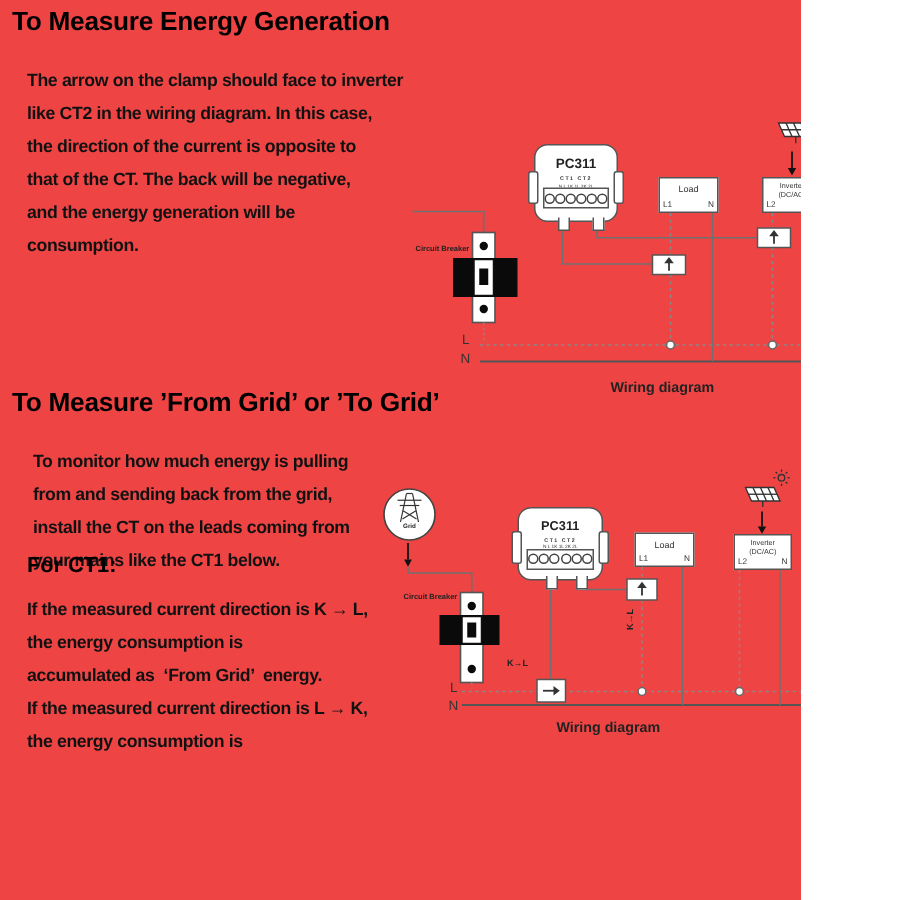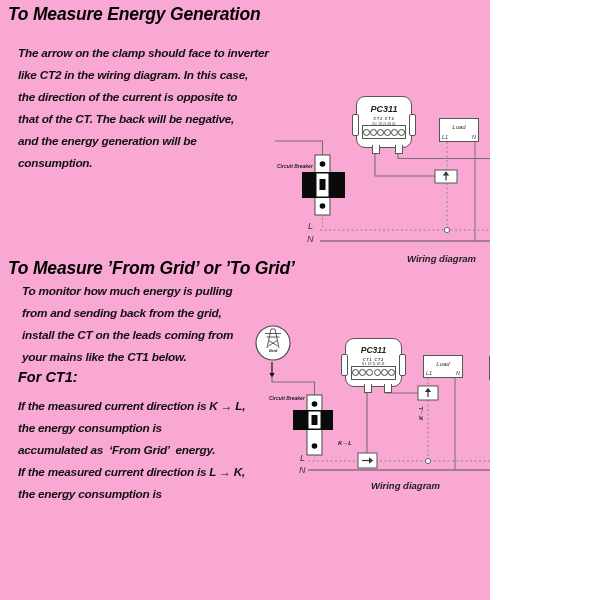--- a/index.html
+++ b/index.html
@@ -1,18 +1,18 @@
 <!DOCTYPE html>
 <html><head>
 <meta charset="utf-8">
 <style>
   html,body { margin:0; padding:0; background:#fff; }
   .page {
-    position:relative; width:490px; height:600px; background:#f9a8d4;
-    font-family:"Liberation Sans", sans-serif; color:#1a1a1a; overflow:hidden;font-style:italic;
+    position:relative; width:534px; height:600px; background:#ef4444;
+    font-family:"Liberation Sans", sans-serif; color:#1a1a1a; overflow:hidden;
   }
   .abs { position:absolute; }
   .h1 { font-weight:bold; font-size:17.5px; color:#000; letter-spacing:-0.2px; white-space:pre; }
   .para { font-size:11.8px; font-weight:bold; letter-spacing:-0.25px; line-height:22px; color:#111; }
   .para .bodyline { white-space:pre; }
   .subhead { font-weight:bold; font-size:14.5px; color:#000; white-space:pre; }
 
   .diagram { position:absolute; }
   .diagram svg { position:absolute; left:0; top:0; }
 
@@ -48,21 +48,21 @@
   <div class="abs para" style="left:18px; top:42px;">
     <div class="bodyline">The arrow on the clamp should face to inverter</div>
     <div class="bodyline">like CT2 in the wiring diagram. In this case,</div>
     <div class="bodyline">the direction of the current is opposite to</div>
     <div class="bodyline">that of the CT. The back will be negative,</div>
     <div class="bodyline">and the energy generation will be</div>
     <div class="bodyline">consumption.</div>
   </div>
 
   <div class="abs h1" style="left:8px; top:258px;">To Measure ’From Grid’ or ’To Grid’</div>
-  <div class="abs para" style="left:22px; top:280px;">
+  <div class="abs para" style="left:22px; top:296px;">
     <div class="bodyline">To monitor how much energy is pulling</div>
     <div class="bodyline">from and sending back from the grid,</div>
     <div class="bodyline">install the CT on the leads coming from</div>
     <div class="bodyline">your mains like the CT1 below.</div>
   </div>
   <div class="abs subhead" style="left:18px; top:369px;">For CT1:</div>
   <div class="abs para" style="left:18px; top:395px;">
     <div class="bodyline">If the measured current direction is K → L,</div>
     <div class="bodyline">the energy consumption is</div>
     <div class="bodyline">accumulated as  ‘From Grid’  energy.</div>

